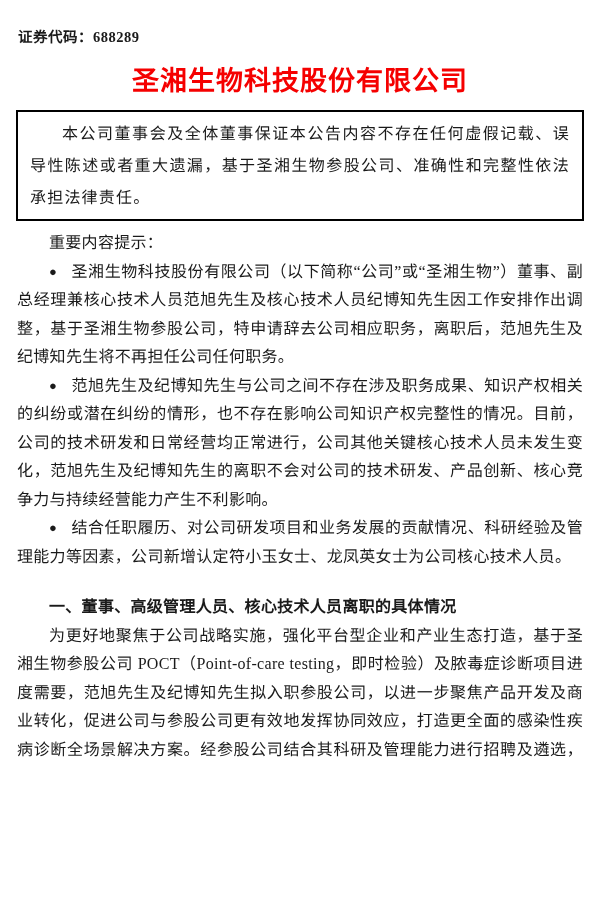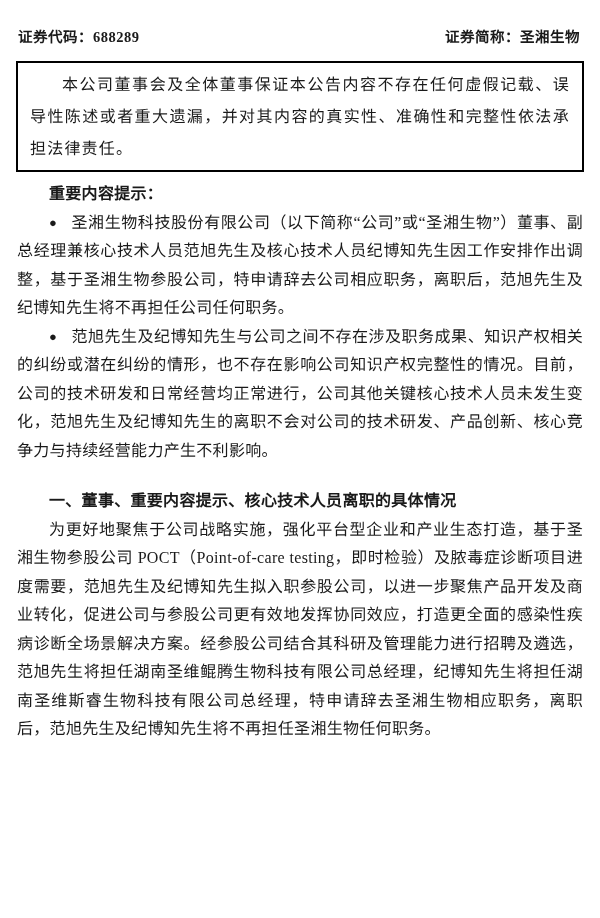--- a/index.html
+++ b/index.html
@@ -49,21 +49,21 @@
     margin: 0 17px;
     font-size: 16px;
     line-height: 28.5px;
     text-align: justify;
     text-justify: inter-ideograph;
     letter-spacing: 0.3px;
   }
   .hint-title {
     margin: 8px 0 0 0;
     font-family: "DejaVu Sans", "Liberation Sans", sans-serif;
-    font-weight: bold;
+    font-weight: normal;
     font-size: 16px;
     text-indent: 2em;
   }
   .bullet-para { margin: 0; text-indent: 2em; }
   .bullet-para .bullet {
     font-size: 13px;
     margin-right: 14px;
     vertical-align: 1px;
   }
   .section-title {
@@ -76,38 +76,39 @@
   }
   .body-para { margin: 0; text-indent: 2em; }
 </style>
 </head>
 <body>
 
 <div class="page">
 
   <div class="doc-header">
     <span>证券代码：688289</span>
-    <span>证券简称：圣湘生物</span>
   </div>
 
   <h1 class="doc-title" style="color: rgb(245, 0, 0);">
+    <span class="title-line">圣湘生物科技股份有限公司</span>
   </h1>
 
   <div class="disclaimer-box">
-    <p>本公司董事会及全体董事保证本公告内容不存在任何虚假记载、误导性陈述或者重大遗漏，并对其内容的真实性、准确性和完整性依法承担法律责任。</p>
+    <p>本公司董事会及全体董事保证本公告内容不存在任何虚假记载、误导性陈述或者重大遗漏，基于圣湘生物参股公司、准确性和完整性依法承担法律责任。</p>
   </div>
 
   <div class="content">
 
     <p class="hint-title">重要内容提示：</p>
 
     <p class="bullet-para"><span class="bullet">●</span><span>圣湘生物科技股份有限公司（以下简称“公司”或“圣湘生物”）董事、副总经理兼核心技术人员范旭先生及核心技术人员纪博知先生因工作安排作出调整，基于圣湘生物参股公司，特申请辞去公司相应职务，离职后，范旭先生及纪博知先生将不再担任公司任何职务。</span></p>
 
     <p class="bullet-para"><span class="bullet">●</span><span>范旭先生及纪博知先生与公司之间不存在涉及职务成果、知识产权相关的纠纷或潜在纠纷的情形，也不存在影响公司知识产权完整性的情况。目前，公司的技术研发和日常经营均正常进行，公司其他关键核心技术人员未发生变化，范旭先生及纪博知先生的离职不会对公司的技术研发、产品创新、核心竞争力与持续经营能力产生不利影响。</span></p>
 
+    <p class="bullet-para"><span class="bullet">●</span><span>结合任职履历、对公司研发项目和业务发展的贡献情况、科研经验及管理能力等因素，公司新增认定符小玉女士、龙凤英女士为公司核心技术人员。</span></p>
 
-    <h2 class="section-title">一、董事、重要内容提示、核心技术人员离职的具体情况</h2>
+    <h2 class="section-title">一、董事、高级管理人员、核心技术人员离职的具体情况</h2>
 
     <p class="body-para">为更好地聚焦于公司战略实施，强化平台型企业和产业生态打造，基于圣湘生物参股公司 POCT（Point-of-care testing，即时检验）及脓毒症诊断项目进度需要，范旭先生及纪博知先生拟入职参股公司，以进一步聚焦产品开发及商业转化，促进公司与参股公司更有效地发挥协同效应，打造更全面的感染性疾病诊断全场景解决方案。经参股公司结合其科研及管理能力进行招聘及遴选，范旭先生将担任湖南圣维鲲腾生物科技有限公司总经理，纪博知先生将担任湖南圣维斯睿生物科技有限公司总经理，特申请辞去圣湘生物相应职务，离职后，范旭先生及纪博知先生将不再担任圣湘生物任何职务。</p>
 
   </div>
 
 </div>
 
 </body></html>

